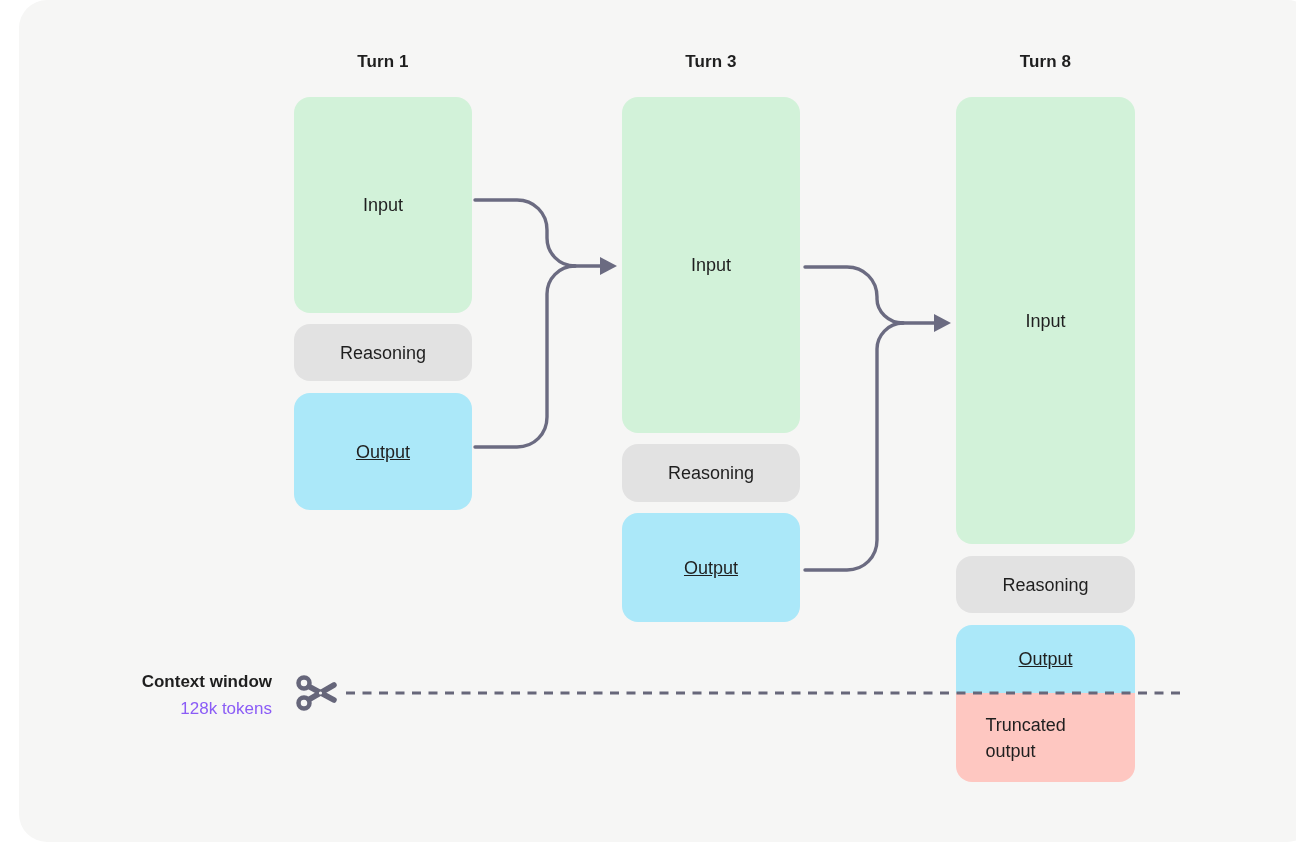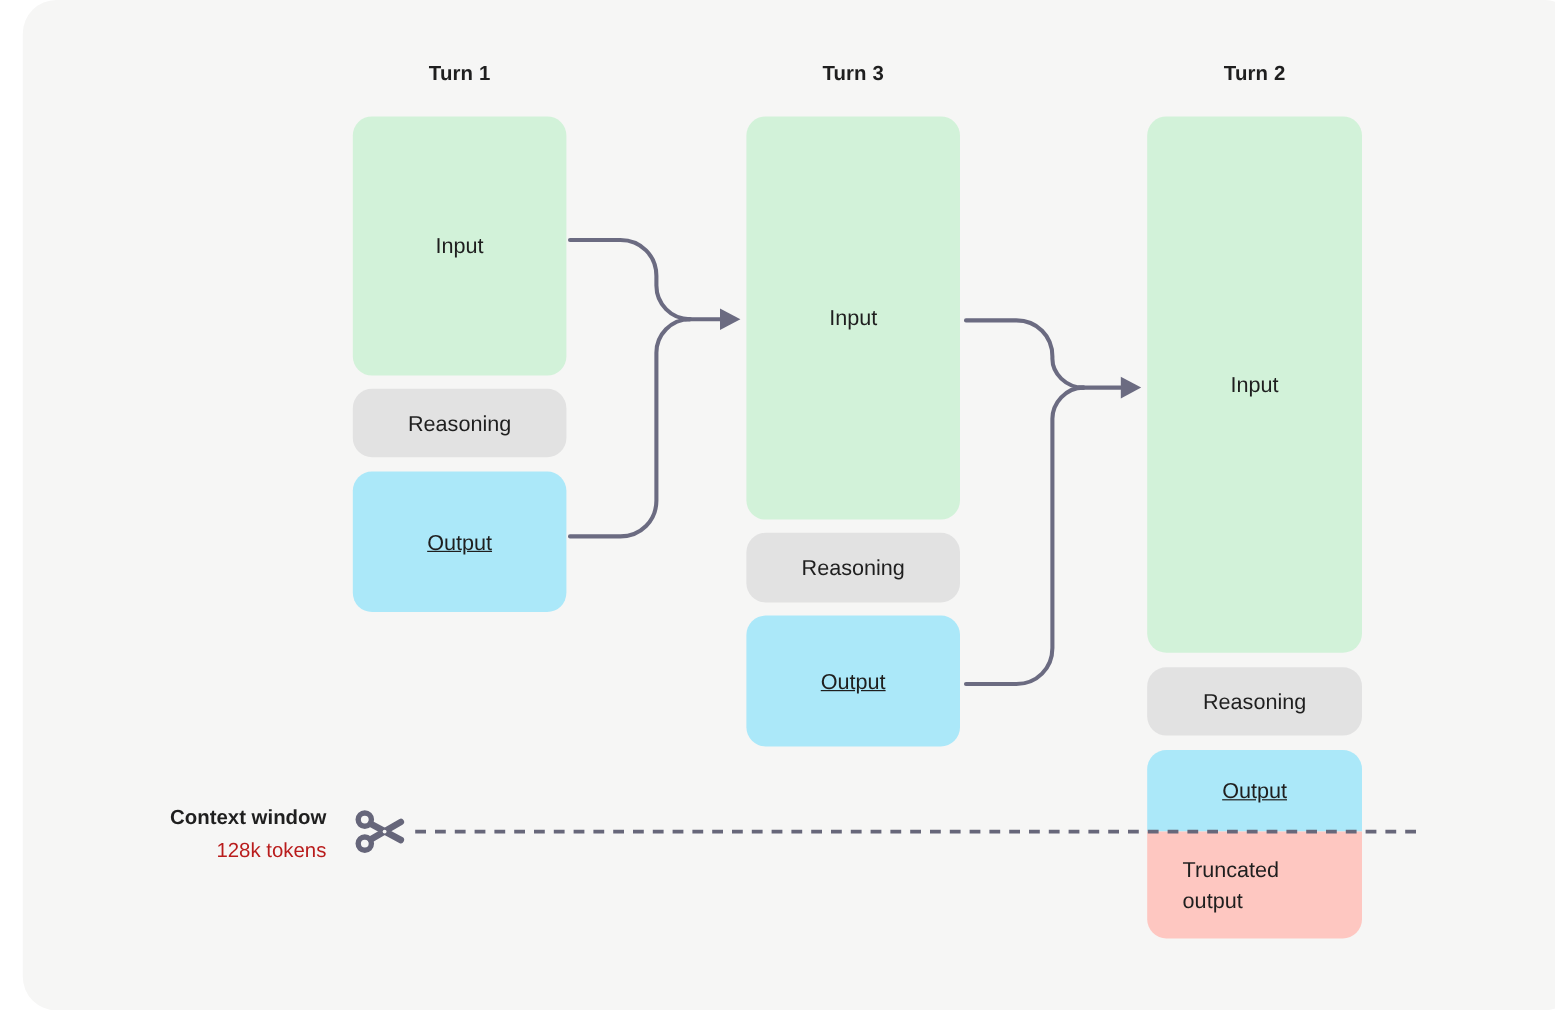--- a/index.html
+++ b/index.html
@@ -73,38 +73,38 @@
   .ctx {
     position: absolute;
     left: 80px;
     top: 668px;
     width: 173px;
     text-align: right;
     font-size: 17px;
     line-height: 27px;
   }
   .ctx-title { font-weight: 700; }
-  .ctx-sub   { font-weight: 400; color: #b91c1c; }
+  .ctx-sub   { font-weight: 400; color: #8b5cf6; }
 
   .scissors {
     position: absolute;
     left: 276px;
     top: 673px;
     width: 46px;
     height: 40px;
   }
 </style>
 </head>
 <body>
 
 <div class="canvas">
 
   <div class="col-title" id="title-t1">Turn 1</div>
   <div class="col-title" id="title-t2">Turn 3</div>
-  <div class="col-title" id="title-t3">Turn 2</div>
+  <div class="col-title" id="title-t3">Turn 8</div>
 
   <div class="box green" id="t1-input">
     <span class="lbl">Input</span>
   </div>
   <div class="box gray" id="t1-reasoning">
     <span class="lbl">Reasoning</span>
   </div>
   <div class="box blue" id="t1-output">
     <span class="lbl">Output</span>
   </div>

